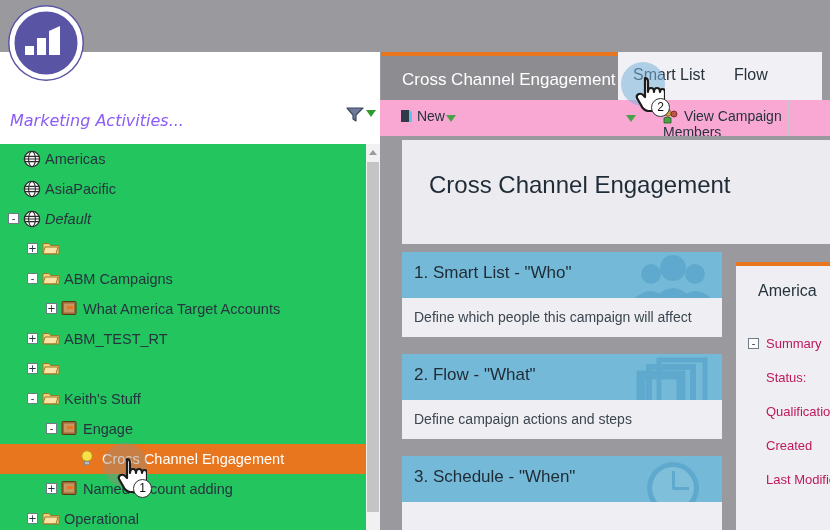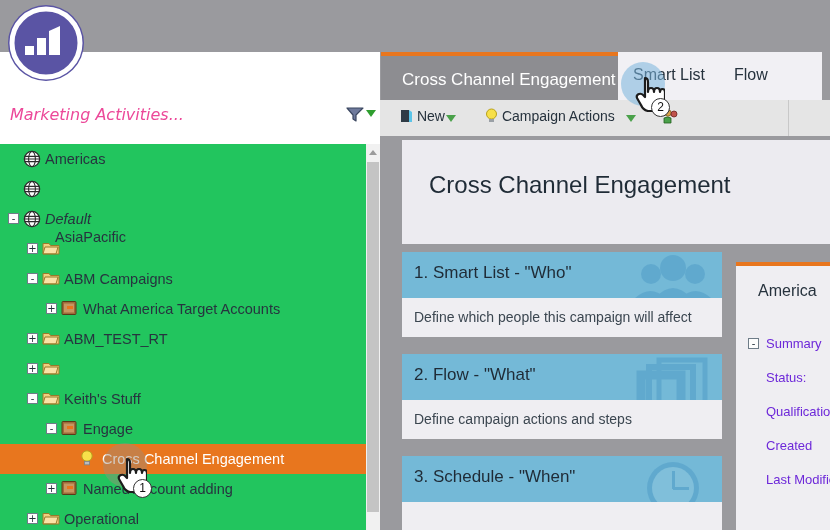--- a/index.html
+++ b/index.html
@@ -37,22 +37,22 @@
   
   .leftpanel {
     position: absolute; left: 0; top: 52px; width: 380px; height: 478px;
     background: #ffffff;
   }
   .searchrow {
     position: absolute; left: 0; top: 40px; width: 380px; height: 52px;
     background: #ffffff;
   }
   .searchtext {
-    position: absolute; left: 10px; top: 13px;
-    font-size: 16px; font-style: italic; color: #ec4899;
+    position: absolute; left: 10px; top: 19px;
+    font-size: 16px; font-style: italic; color: #8b5cf6;
     font-family: "DejaVu Sans", sans-serif;
   }
   .funnel-icon { position: absolute; left: 345px; top: 52px; }
   .funnel-caret {
     position: absolute; left: 366px; top: 58px;
     width: 0; height: 0;
     border-left: 5px solid transparent; border-right: 5px solid transparent;
     border-top: 7px solid #2f9e2f;
   }
 
@@ -128,21 +128,21 @@
   }
   .tab-smartlist {
     position: absolute; left: 15px; top: 14px; font-size: 16px; color: #26323d;
   }
   .tab-flow {
     position: absolute; left: 116px; top: 14px; font-size: 16px; color: #26323d;
   }
 
   .toolbar {
     position: absolute; left: 0; top: 48px; width: 450px; height: 36px;
-    background: #e5e5e5;
+    background: #f9a8d4;
   }
   .tb-item { position: absolute; top: 8px; font-size: 14px; color: #26323d; }
   .tb-caret {
     position: absolute; top: 15px; width: 0; height: 0;
     border-left: 5px solid transparent; border-right: 5px solid transparent;
     border-top: 7px solid #4aa14a;
   }
   .tb-sep {
     position: absolute; left: 408px; top: 48px; width: 1px; height: 36px;
     background: #c8c8c8;
@@ -180,21 +180,21 @@
   }
 
   
   .statuspanel {
     position: absolute; left: 356px; top: 210px; width: 94px; height: 320px;
     background: #efeef2; border-top: 4px solid #e8761e;
   }
   .statuspanel .sp-title {
     position: absolute; left: 22px; top: 16px; font-size: 16px; color: #26323d;
   }
-  .sp-row { position: absolute; font-size: 13px; color: #6d28d9; white-space: nowrap; }
+  .sp-row { position: absolute; font-size: 13px; color: #be185d; white-space: nowrap; }
   .sp-exp {
     position: absolute; left: 12px; top: 72px;
     width: 11px; height: 11px; border: 1px solid #6e7c88; background: #fdfdfd;
     font-size: 10px; line-height: 9px; text-align: center; color: #23303a;
     font-family: "DejaVu Sans", sans-serif;
   }
 
   
   .cursor { position: absolute; z-index: 90; pointer-events: none; }
   .cursor .halo {
@@ -252,21 +252,21 @@
             <span class="lbl" style="left: 45px;">Americas</span>
           </div>
           <div class="tnode">
             <span class="ico" style="left: 23px;">
               <svg class="globe" width="18" height="18" viewBox="0 0 18 18">
                 <circle cx="9" cy="9" r="7.6" fill="#fdfdfd" stroke="#2c2c2c" stroke-width="1.3"></circle>
                 <ellipse cx="9" cy="9" rx="3.4" ry="7.6" fill="none" stroke="#2c2c2c" stroke-width="1.1"></ellipse>
                 <path d="M1.6 6.4h14.8M1.6 11.6h14.8M1.4 9h15.2" stroke="#2c2c2c" stroke-width="1.1"></path>
               </svg>
             </span>
-            <span class="lbl" style="left: 55px; margin-top: 48px;">AsiaPacific</span>
+            <span class="lbl" style="left: 45px;">AsiaPacific</span>
           </div>
           <div class="tnode">
             <span class="exp" style="left: 8px;">-</span>
             <span class="ico" style="left: 23px;">
               <svg class="globe" width="18" height="18" viewBox="0 0 18 18">
                 <circle cx="9" cy="9" r="7.6" fill="#fdfdfd" stroke="#2c2c2c" stroke-width="1.3"></circle>
                 <ellipse cx="9" cy="9" rx="3.4" ry="7.6" fill="none" stroke="#2c2c2c" stroke-width="1.1"></ellipse>
                 <path d="M1.6 6.4h14.8M1.6 11.6h14.8M1.4 9h15.2" stroke="#2c2c2c" stroke-width="1.1"></path>
               </svg>
             </span>
@@ -398,35 +398,29 @@
     <div class="toolbar">
       <span class="tb-item" style="left:20px">
         <svg width="13" height="14" viewBox="0 0 13 14" style="vertical-align:-2px">
           <rect x="1" y="1" width="8" height="12" fill="#2f3b46"></rect>
           <path d="M9 1 L12 3 L12 13 L9 13 Z" fill="#5bc4e8"></path>
         </svg>
         <span>New</span>
       </span>
       <span class="tb-caret" style="left:66px"></span>
 
-      <span class="tb-item" style="left:105px">
-        <svg width="13" height="16" viewBox="0 0 13 16" style="vertical-align:-3px">
-          <circle cx="6.5" cy="6" r="5" fill="#f7e04a" stroke="#b9a21c" stroke-width="1"></circle>
-          <rect x="4" y="11" width="5" height="3" fill="#9aa0a6"></rect>
-        </svg>
-        <span>Campaign Actions</span>
-      </span>
       <span class="tb-caret" style="left:246px"></span>
 
       <span class="tb-item" style="left:283px">
         <svg width="17" height="15" viewBox="0 0 17 15" style="vertical-align:-3px">
           <circle cx="5" cy="4" r="3.2" fill="#d9a24a" stroke="#7a5a20" stroke-width=".8"></circle>
           <circle cx="11" cy="5" r="3" fill="#c0524a" stroke="#6d241f" stroke-width=".8"></circle>
           <path d="M1 14 L8 14 L8 9 Q4.5 7 1 9 Z" fill="#4aa14a" stroke="#24601f" stroke-width=".8"></path>
         </svg>
+        <span>View Campaign Members</span>
       </span>
     </div>
     <div class="tb-sep"></div>
 
     <div class="canvas"></div>
 
     <div class="titlecard">
       <div class="h">Cross Channel Engagement</div>
     </div>
 

